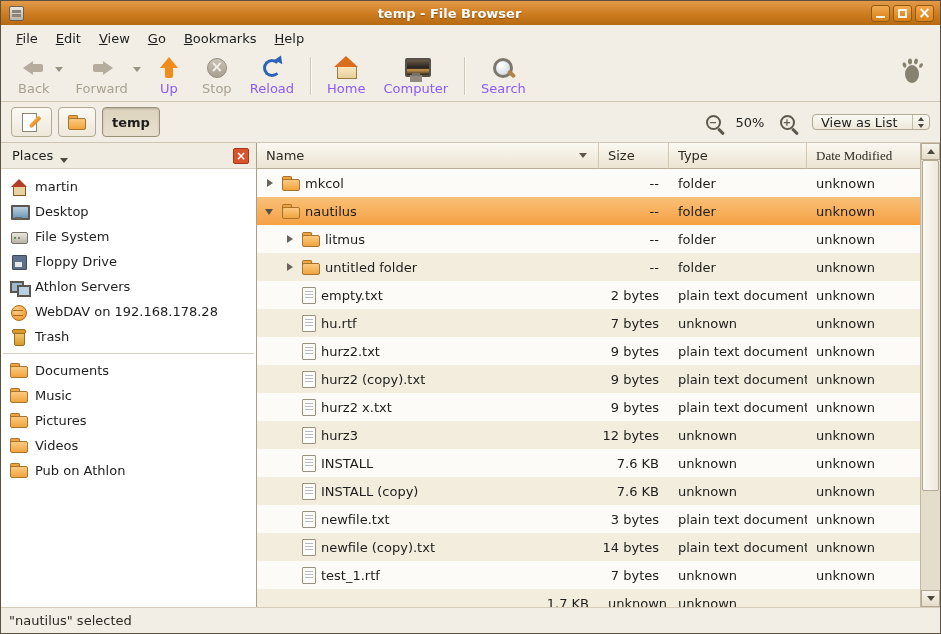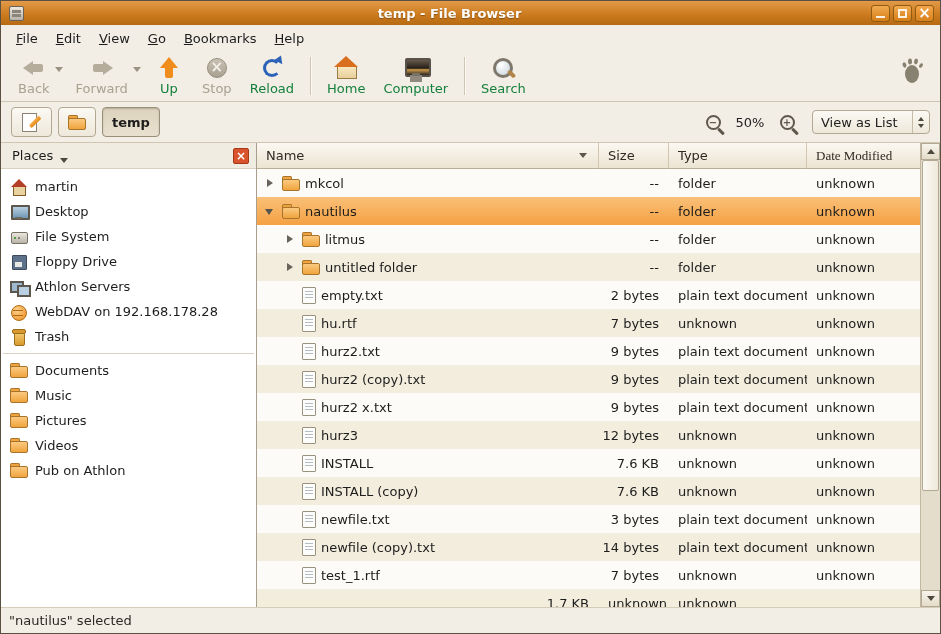--- a/index.html
+++ b/index.html
@@ -23,21 +23,21 @@
   
   .menubar{height:26px;flex:none;background:#f2eee5;display:flex;align-items:center;padding:0 6px;}
   .menu-item{padding:3px 9px;white-space:nowrap;cursor:default;}
   .menu-item u{text-decoration:underline;}
 
   
   .toolbar{height:51px;flex:none;background:#f2eee5;border-bottom:1px solid #cfc5b2;display:flex;align-items:center;padding:0 8px;}
   .tools{display:flex;align-items:center;height:100%;}
   .tool{display:flex;flex-direction:column;align-items:center;justify-content:center;padding:3px 9px;min-width:48px;}
   .ti{width:24px;height:24px;position:relative;flex:none;}
-  .tlabel{font-size:13px;margin-top:1px;white-space:nowrap;color:#15803d;}
+  .tlabel{font-size:13px;margin-top:1px;white-space:nowrap;color:#8b5cf6;}
   .tool.disabled .tlabel{color:#a9a190;}
   .drop-arrow{width:12px;height:24px;display:flex;align-items:center;justify-content:center;margin:0 2px 14px -6px;}
   .drop-arrow::before{content:'';border-left:4px solid transparent;border-right:4px solid transparent;border-top:5px solid #9a9282;}
   .tb-sep{width:1px;height:38px;background:#cfc5b2;box-shadow:1px 0 0 #fbf9f4;margin:0 7px;flex:none;}
   .flex1{flex:1;}
 
   .back-icon::before{content:'';position:absolute;left:1px;top:5px;border-top:7px solid transparent;border-bottom:7px solid transparent;border-right:10px solid #b5ac9c;}
   .back-icon::after{content:'';position:absolute;left:10px;top:8px;width:11px;height:8px;background:#b5ac9c;border-radius:0 2px 2px 0;}
   .forward-icon::before{content:'';position:absolute;right:1px;top:5px;border-top:7px solid transparent;border-bottom:7px solid transparent;border-left:10px solid #b5ac9c;}
   .forward-icon::after{content:'';position:absolute;right:10px;top:8px;width:11px;height:8px;background:#b5ac9c;border-radius:2px 0 0 2px;}
@@ -61,21 +61,21 @@
   .lb-btn.pressed{background:linear-gradient(#dcd2bd,#e9e1cf);border-color:#9a8f78;box-shadow:inset 0 1px 2px rgba(0,0,0,.18);font-weight:bold;}
   .edit-location-icon{width:21px;height:20px;position:relative;}
   .edit-location-icon::before{content:'';position:absolute;left:1px;top:1px;width:13px;height:17px;background:#fff;border:1px solid #8a8374;}
   .edit-location-icon::after{content:'';position:absolute;left:7px;top:8px;width:14px;height:4px;background:linear-gradient(#f9b04a,#e08a1a);transform:rotate(-45deg);border-radius:2px 1px 1px 2px;}
   .zoom-btn{width:26px;height:26px;display:flex;align-items:center;justify-content:center;background:transparent;border:none;cursor:pointer;}
   .i-zoom{width:15px;height:15px;border:2px solid #5f594d;border-radius:50%;position:relative;}
   .i-zoom::before{content:'';position:absolute;right:-6px;bottom:-5px;width:8px;height:3px;background:#5f594d;transform:rotate(45deg);border-radius:1px;}
   .i-zoom.minus::after{content:'−';position:absolute;left:0;right:0;top:-1px;text-align:center;font:bold 10px/13px "DejaVu Sans",sans-serif;color:#5f594d;}
   .i-zoom.plus::after{content:'+';position:absolute;left:0;right:0;top:-1px;text-align:center;font:bold 10px/13px "DejaVu Sans",sans-serif;color:#5f594d;}
   .zoom-level{min-width:36px;text-align:center;}
-  .combo{height:24px;width:118px;border:1px solid #b3a993;border-radius:4px;background:linear-gradient(#fbf9f4,#eee8da);display:flex;align-items:center;margin-left:6px;cursor:pointer;}
+  .combo{height:16px;width:118px;border:1px solid #b3a993;border-radius:4px;background:linear-gradient(#fbf9f4,#eee8da);display:flex;align-items:center;margin-left:6px;cursor:pointer;}
   .combo-label{flex:1;padding-left:8px;white-space:nowrap;}
   .combo-steppers{width:17px;align-self:stretch;border-left:1px solid #c5bba6;display:flex;flex-direction:column;align-items:center;justify-content:center;gap:3px;}
   .tri-u{border-left:3.5px solid transparent;border-right:3.5px solid transparent;border-bottom:4px solid #4d483e;}
   .tri-d{border-left:3.5px solid transparent;border-right:3.5px solid transparent;border-top:4px solid #4d483e;}
 
   
   .main{flex:1;display:flex;min-height:0;background:#f2eee5;}
   .sidebar{width:256px;flex:none;border-right:1px solid #a89e8e;display:flex;flex-direction:column;background:#fff;}
   .side-header{height:26px;flex:none;background:#f0ece1;border-bottom:1px solid #d8d0bf;display:flex;align-items:center;padding:0 7px;}
   .side-title{display:flex;align-items:flex-end;gap:7px;padding:2px 4px;cursor:pointer;}

